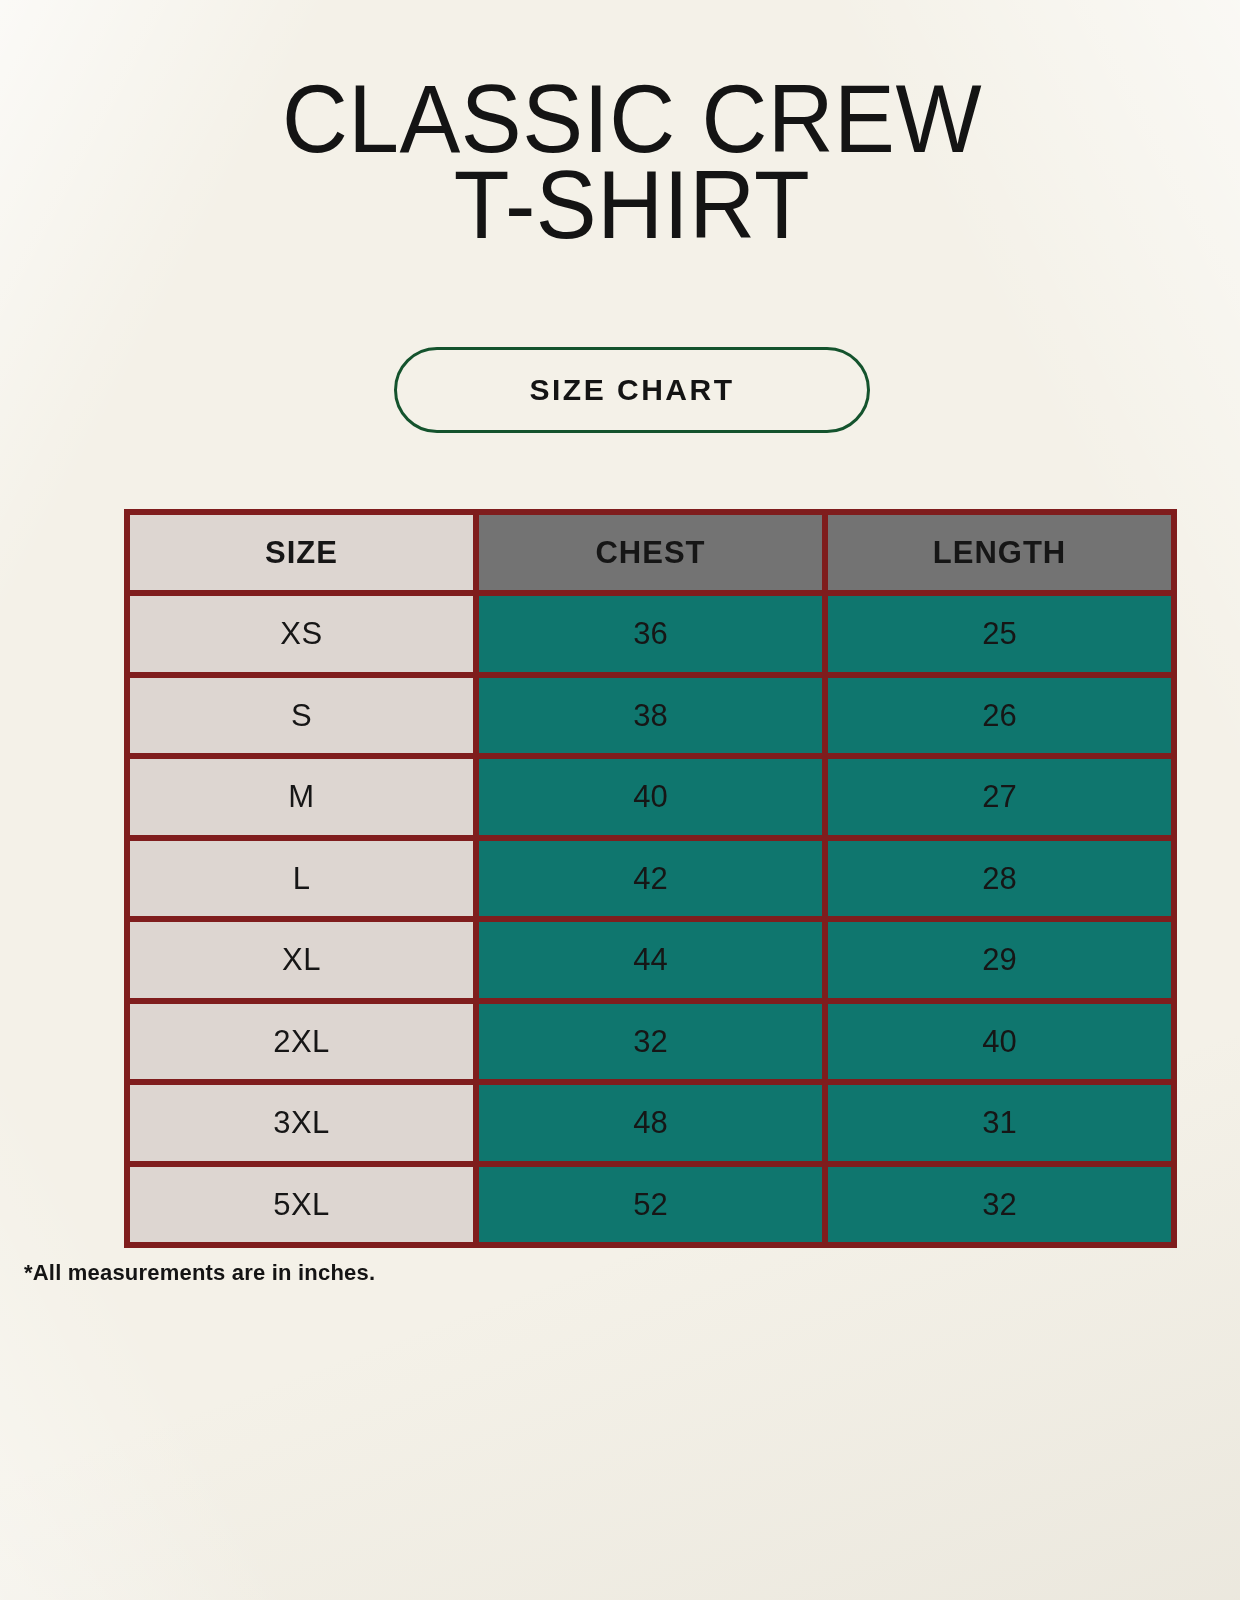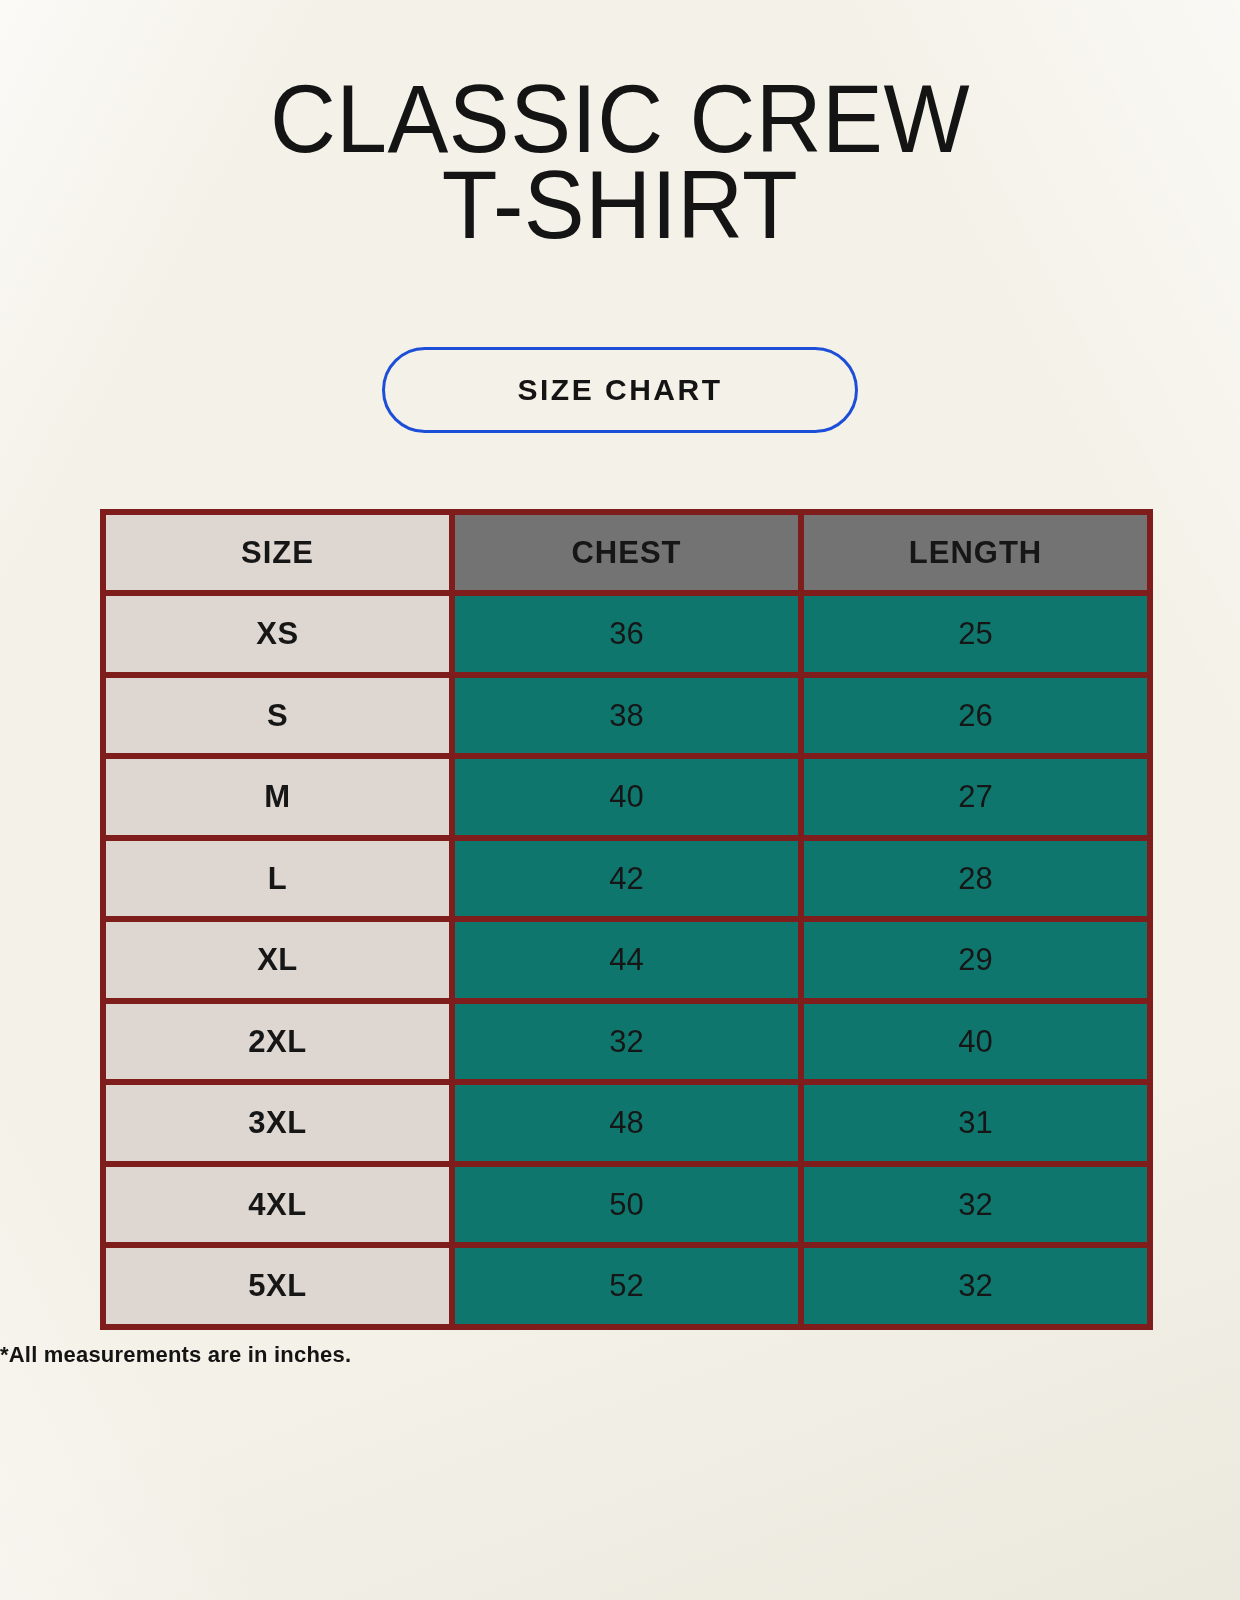--- a/index.html
+++ b/index.html
@@ -17,40 +17,40 @@
     content: "";
     position: absolute;
     inset: 0;
     background:
       linear-gradient(118deg, rgba(255,255,255,0.65) 0%, rgba(255,255,255,0) 16%),
       linear-gradient(242deg, rgba(255,255,255,0.55) 0%, rgba(255,255,255,0) 20%),
       linear-gradient(62deg,  rgba(255,255,255,0.35) 0%, rgba(255,255,255,0) 14%),
       linear-gradient(160deg, rgba(0,0,0,0) 72%, rgba(182,176,160,0.14) 100%);
     pointer-events: none;
   }
-  .content { position: relative; }
+  .content { position: relative; padding-left: 24px; }
 
   .title {
     margin: 0;
     padding-top: 76px;
     text-align: center;
     font-size: 96px;
     font-weight: 500;
     line-height: 0.9;
     letter-spacing: 0.5px;
     color: #141414;
   }
   .title .line { display: block; transform: scaleX(0.95); transform-origin: center; }
 
   .pill-button {
     box-sizing: border-box;
     margin: 98px auto 9px;
     width: 476px;
     height: 86px;
-    border: 3px solid #1d4ed8;
+    border: 3px solid #14532d;
     border-radius: 46px;
     background: transparent;
     display: flex;
     align-items: center;
     justify-content: center;
     font-size: 30px;
     font-weight: 700;
     letter-spacing: 2.5px;
     color: #141414;
     cursor: pointer;
@@ -69,21 +69,21 @@
     vertical-align: middle;
     font-size: 31px;
     padding: 0;
   }
   .size-table thead th {
     font-weight: 700;
     letter-spacing: 1px;
   }
   .bg-taupe  { background: #ddd6d1; }
   .bg-accent { background: #737373; }
-  .size-table tbody th { background: #ddd6d1; font-weight: 700; letter-spacing: 0.5px; }
+  .size-table tbody th { background: #ddd6d1; font-weight: 400; letter-spacing: 0.5px; }
   .size-table tbody td { background: #0f766e; font-weight: 400; }
 
   .footnote {
     margin: 12px 87px 0 0;
     text-align: left;
     font-size: 22px;
     font-weight: 700;
     letter-spacing: 0.2px;
     color: #141414;
   }
@@ -141,25 +141,20 @@
             <th>2XL</th>
             <td>32</td>
             <td>40</td>
           </tr>
           <tr>
             <th>3XL</th>
             <td>48</td>
             <td>31</td>
           </tr>
           <tr>
-            <th>4XL</th>
-            <td>50</td>
-            <td>32</td>
-          </tr>
-          <tr>
             <th>5XL</th>
             <td>52</td>
             <td>32</td>
           </tr>
         </tbody>
     </table>
 
     <div class="footnote">*All measurements are in inches.</div>
 
   </div>

